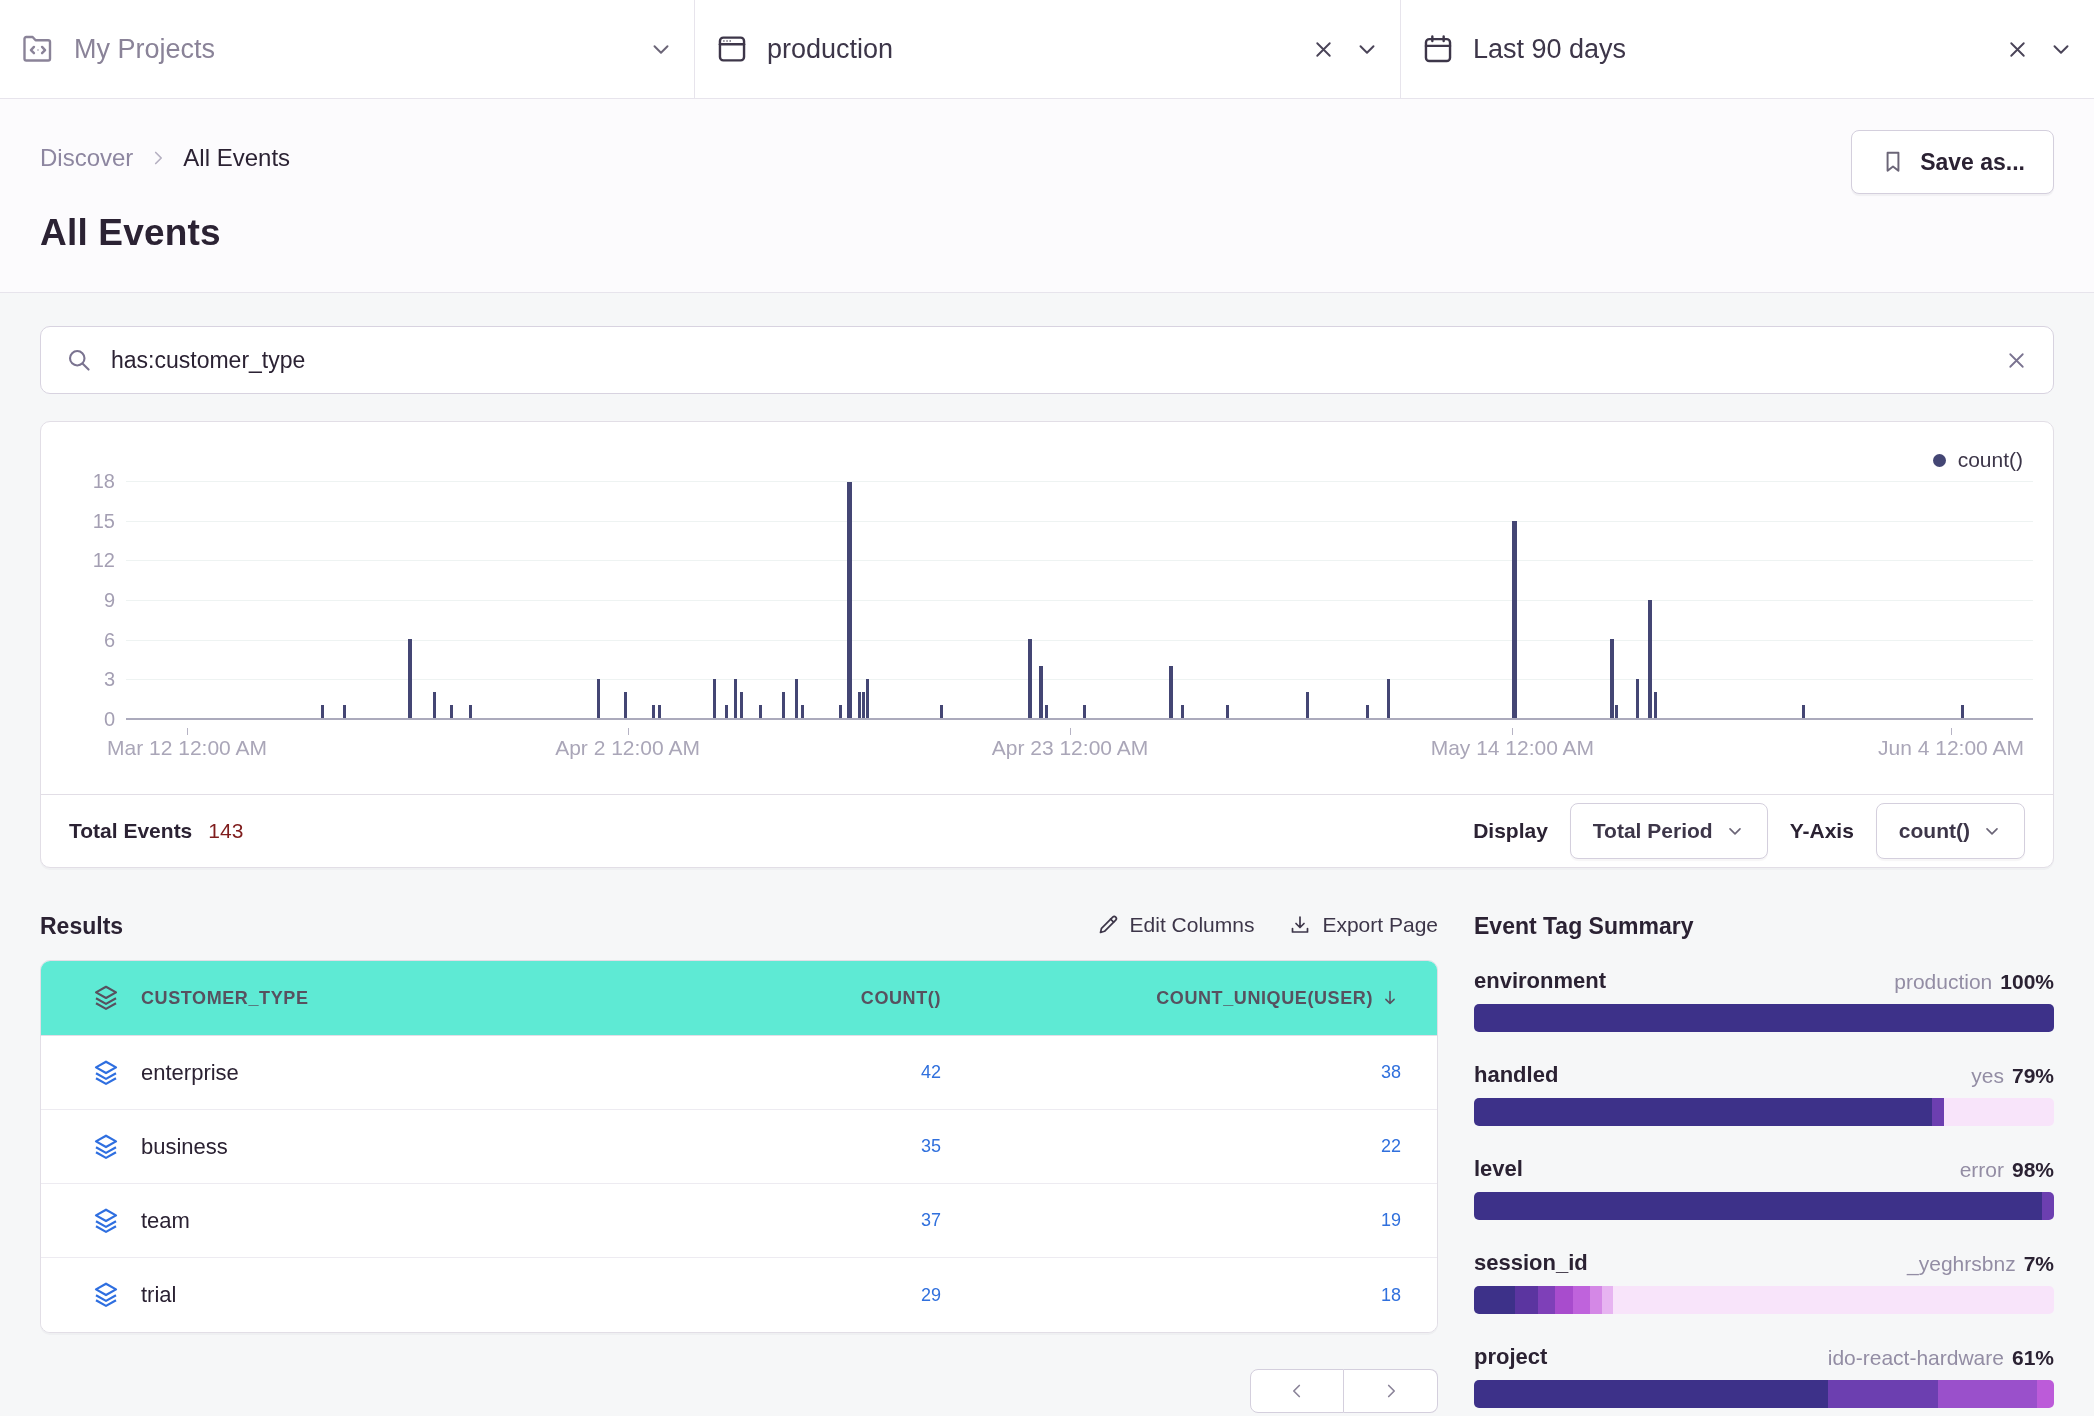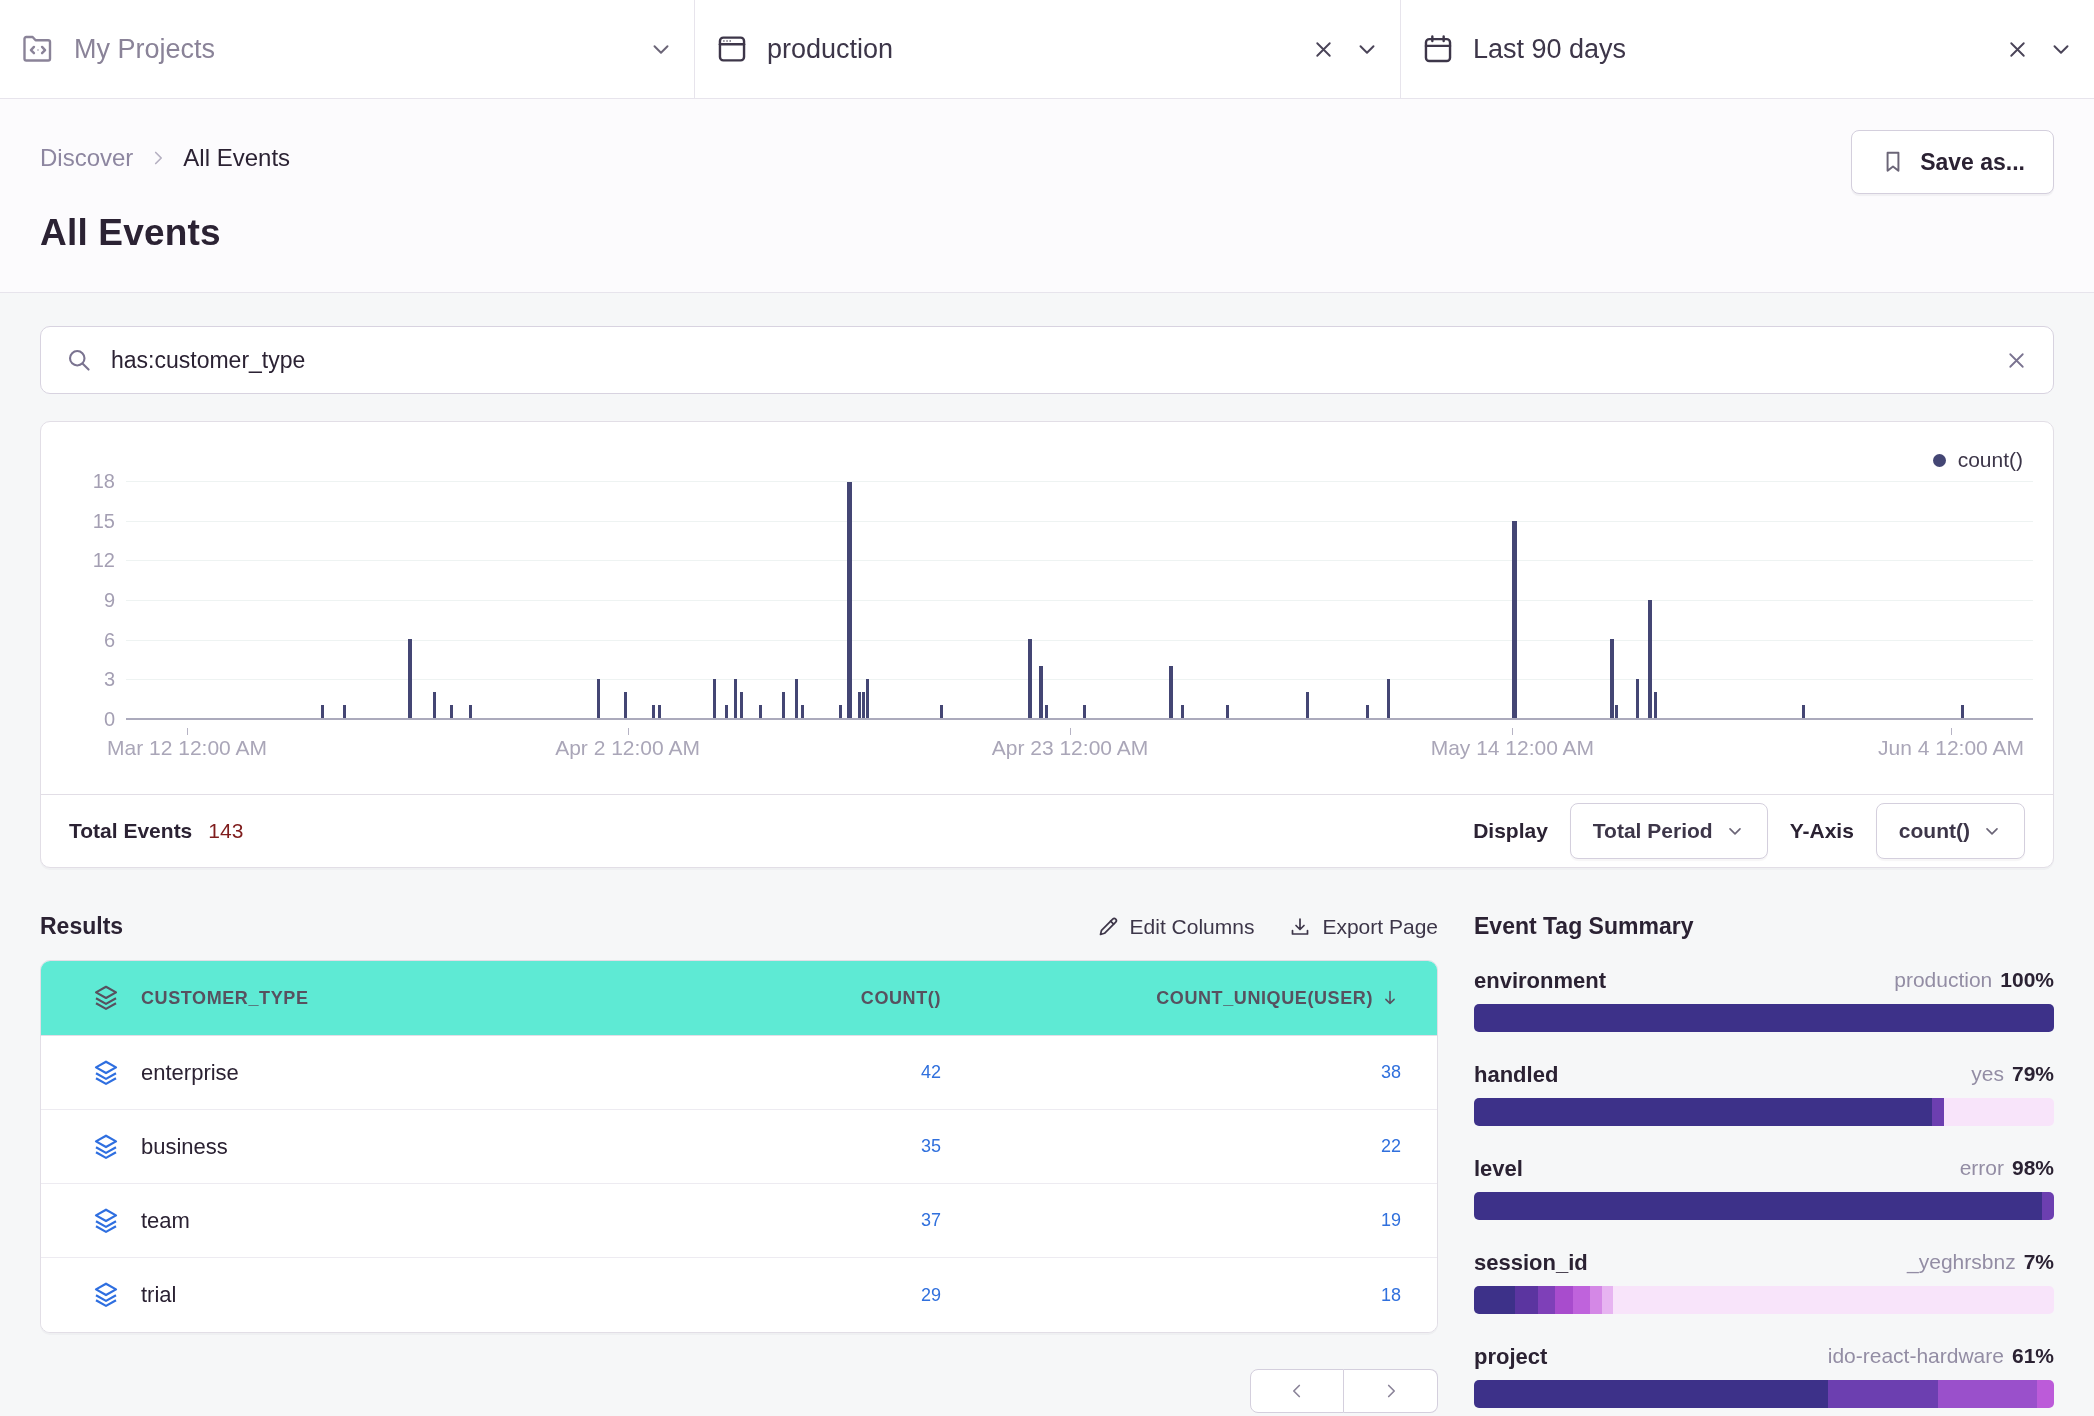--- a/index.html
+++ b/index.html
@@ -67,21 +67,21 @@
   .cf-right { margin-left:auto; display:flex; align-items:center; gap:22px; }
   .cf-label { font-size:21px; font-weight:700; color:#2b2233; }
   .dropdown-btn { display:flex; align-items:center; gap:12px; height:56px; padding:0 22px; background:#fff;
     border:1px solid #d4cfdd; border-radius:8px; box-shadow:0 2px 1px rgba(43,34,51,.04);
     font-size:21px; font-weight:600; color:#3d3649; cursor:pointer; }
   .dropdown-btn .icon { color:#6b6577; }
 
   
   .results-row { display:flex; margin-top:45px; align-items:flex-start; }
   .results-left { flex:1; min-width:0; }
-  .results-head { display:flex; align-items:center; margin-bottom:20px;gap:30px; }
+  .results-head { display:flex; align-items:flex-start; margin-bottom:20px;gap:30px; }
   .results-title { font-size:23px; font-weight:700; color:#2b2233; }
   .results-actions { margin-left:auto; display:flex; align-items:center; gap:34px; }
   .action-link { display:flex; align-items:center; gap:10px; font-size:21px; color:#3d3649; cursor:pointer; }
   .action-link .icon { color:#3d3649; }
 
   .table-card { overflow:hidden; }
   .tbl-header { display:grid; grid-template-columns:70px 1fr 330px 460px; align-items:center; height:75px;
     background:#5eead4; border-bottom:1px solid #e2dee6; padding:0 36px 0 30px; }
   .th { font-size:18px; font-weight:700; letter-spacing:.6px; color:#57515f; }
   .th-right { text-align:right; display:flex; justify-content:flex-end; align-items:center; gap:6px; }
@@ -96,21 +96,21 @@
   .pagination { display:flex; justify-content:flex-end; margin-top:36px; }
   .page-btn { width:94px; height:44px; background:#fff; border:1px solid #d4cfdd; display:flex;
     align-items:center; justify-content:center; color:#8a8398; cursor:pointer; }
   .page-btn.prev { border-radius:8px 0 0 8px; }
   .page-btn.next { border-radius:0 8px 8px 0; border-left:none; }
 
   
   .tag-col { width:580px; margin-left:36px; flex:none; }
   .tag-title { font-size:23px; font-weight:700; color:#2b2233; margin-bottom:28px; }
   .tag-group { margin-bottom:30px; }
-  .tag-head { display:flex; align-items:flex-start; margin-bottom:10px; }
+  .tag-head { display:flex; align-items:flex-end; margin-bottom:10px; }
   .tag-name { font-size:22px; font-weight:700; color:#2b2233; }
   .tag-topvalue { margin-left:auto; font-size:21px; color:#938da4; }
   .tag-pct { font-size:21px; font-weight:700; color:#2b2233; margin-left:8px; }
   .tag-bar { display:flex; height:28px; border-radius:5px; overflow:hidden; cursor:pointer; }
   .tag-seg { height:100%; }
 </style>
 </head>
 <body>
 
 <div class="app">

